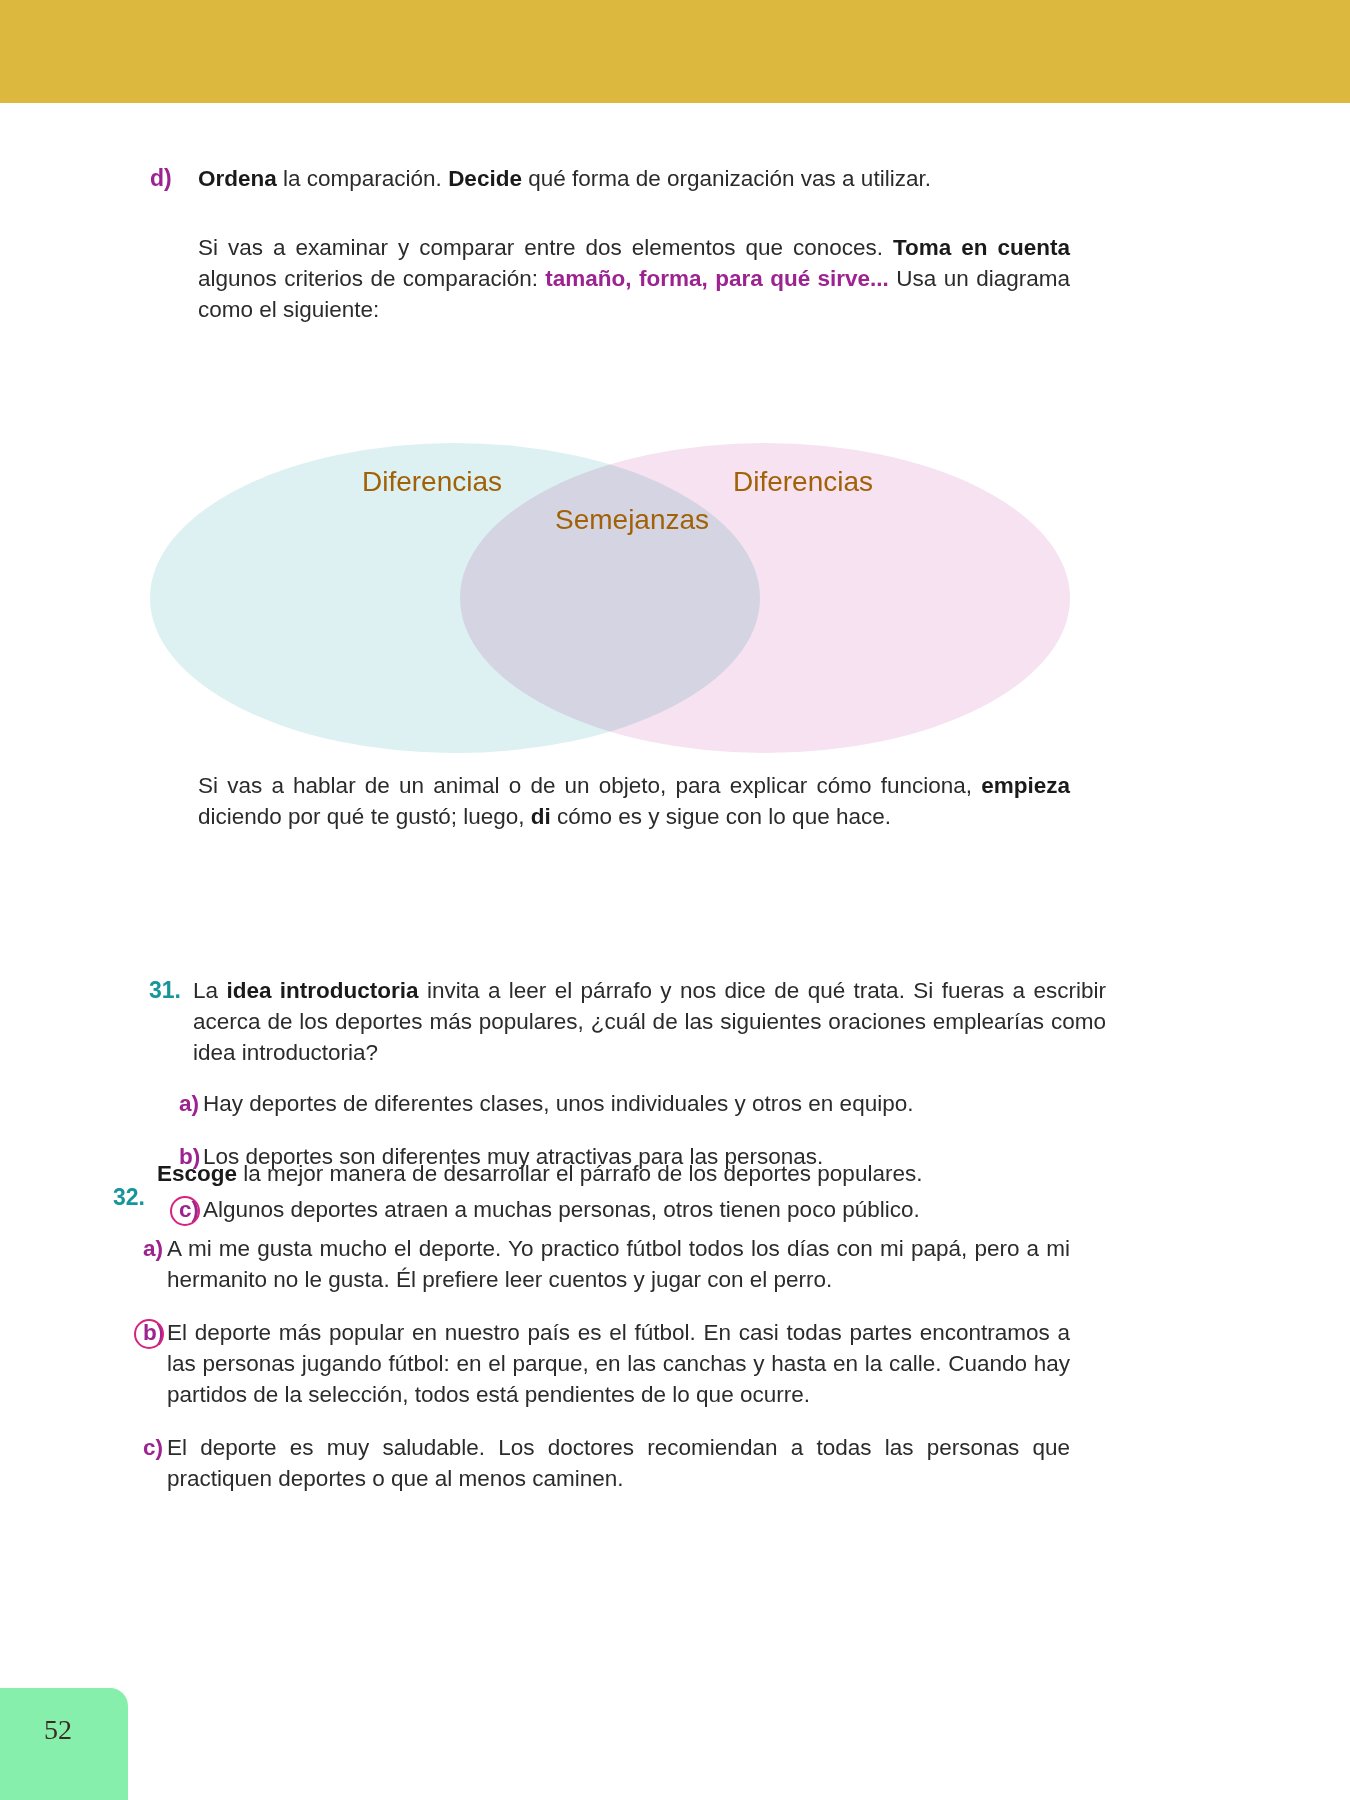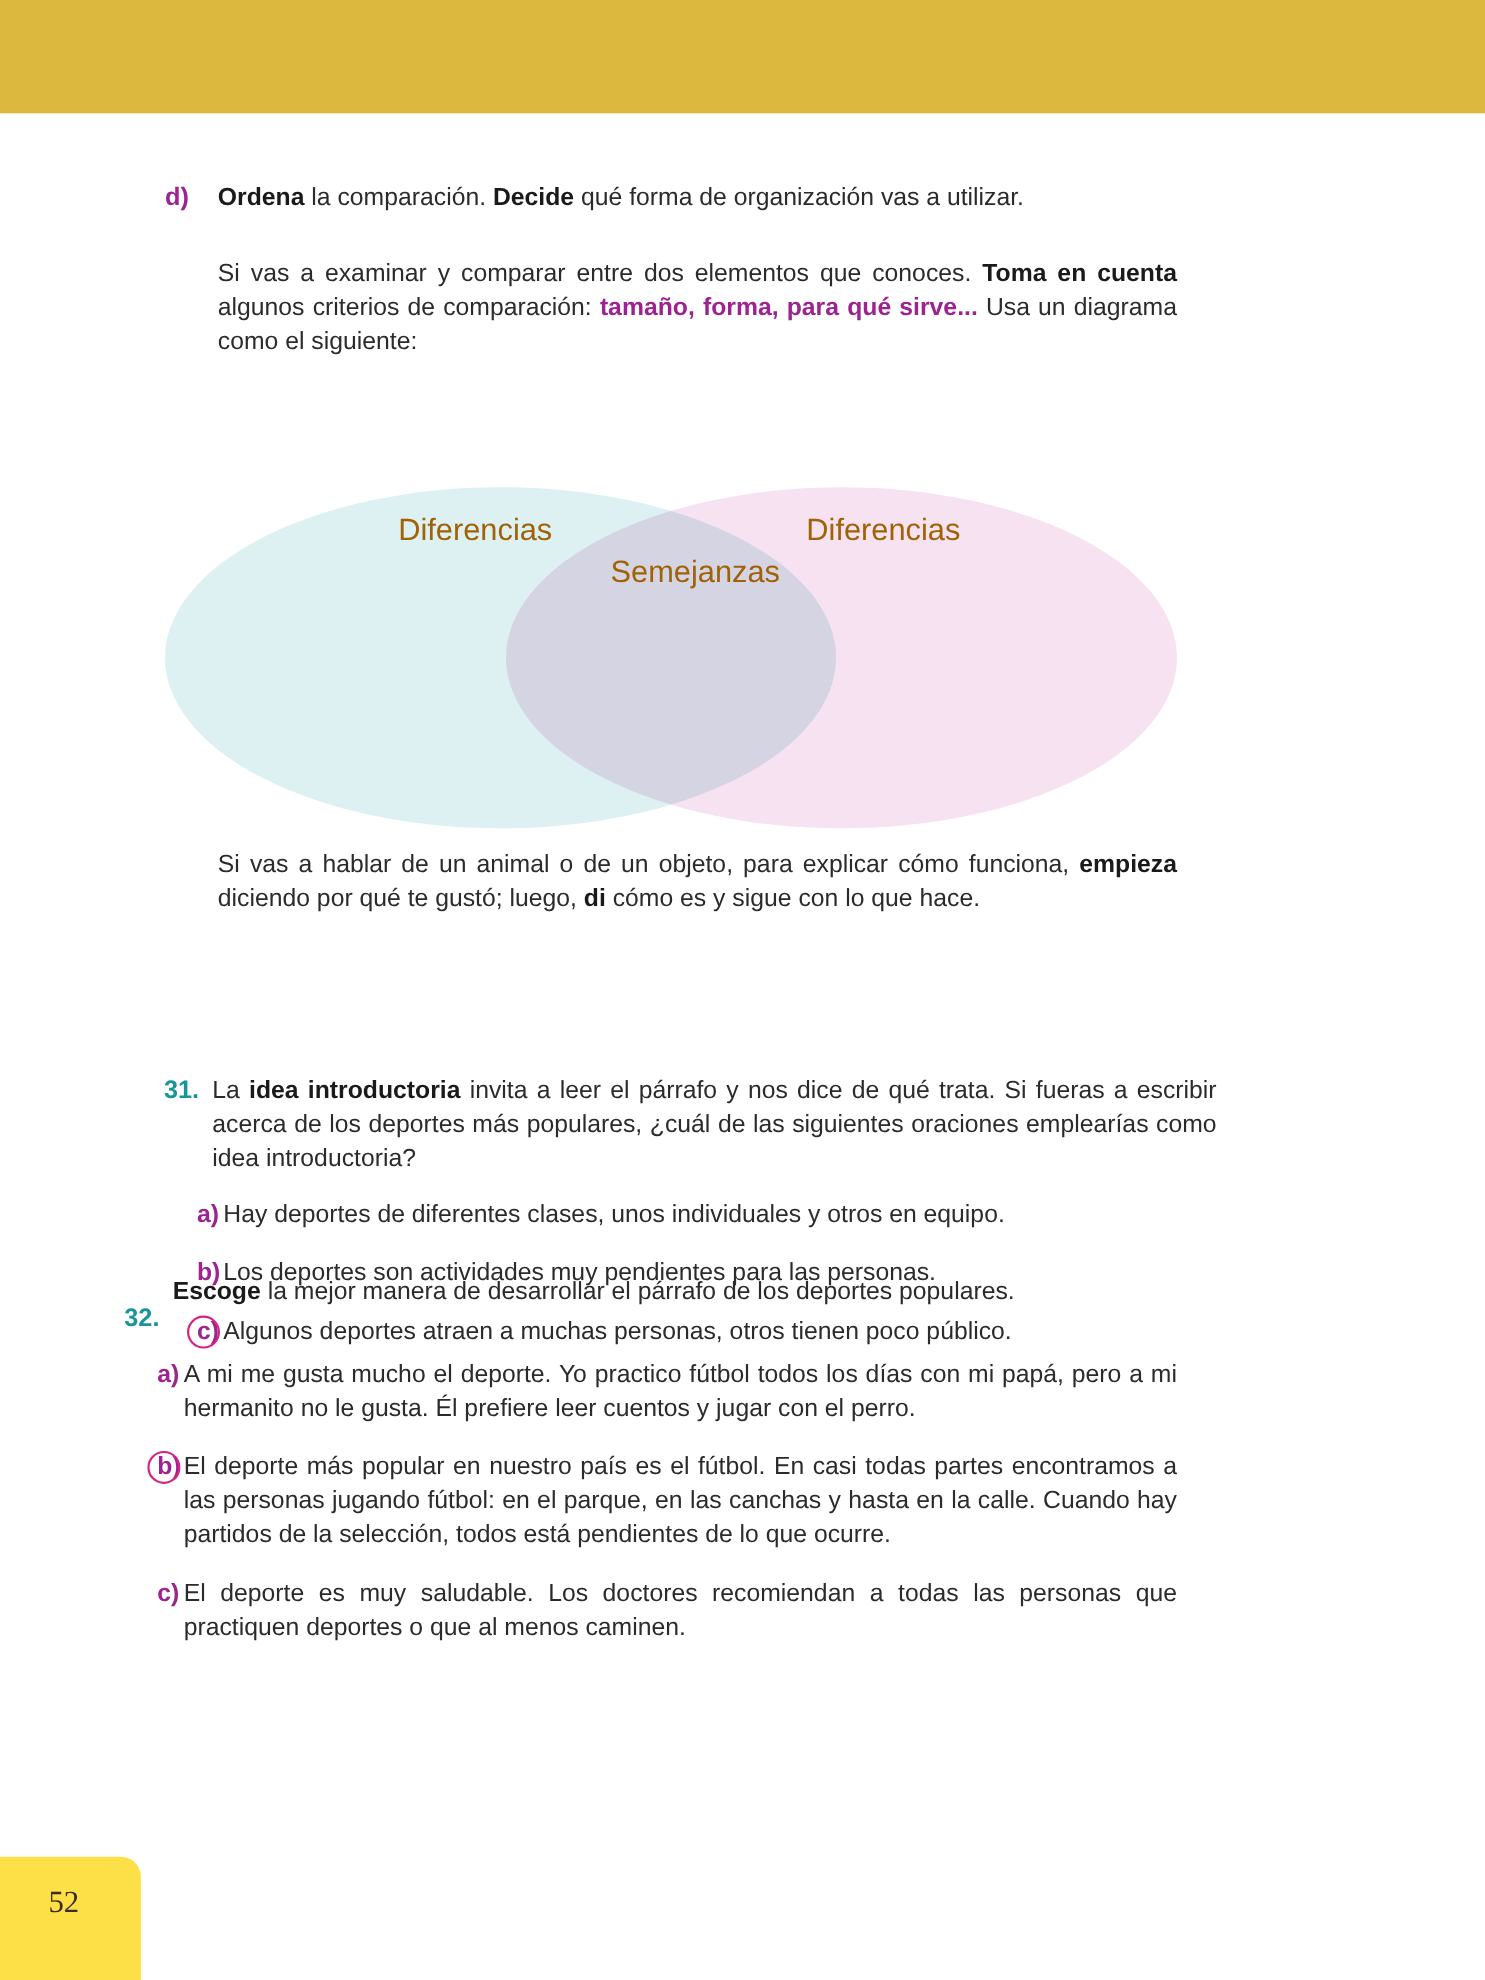--- a/index.html
+++ b/index.html
@@ -200,21 +200,21 @@
   #ex32 .num-teal { width: 44px; margin-top: 24px; }
   #ex32 .q-text { width: 913px; }
 
   
   #page-tab {
     position: absolute;
     left: 0;
     top: 1688px;
     width: 128px;
     height: 112px;
-    background: #fde047;
+    background: #86efac;
     border-top-right-radius: 18px;
   }
   #page-num {
     position: absolute;
     left: 44px;
     top: 26px;
     font-size: 28px;
     color: #3c2a23;
     font-family: "Liberation Serif", serif;
   }
@@ -257,21 +257,21 @@
       <p class="para q-text"><span>La </span><b>idea introductoria</b><span> invita a leer el párrafo y nos dice de qué trata. Si fueras a escribir acerca de los deportes más populares, ¿cuál de las siguientes oraciones emplearías como idea introductoria?</span></p>
     </div>
 
     <div class="options">
       <div class="option-row">
         <span class="opt-marker">a)</span>
         <span class="opt-text left">Hay deportes de diferentes clases, unos individuales y otros en equipo.</span>
       </div>
       <div class="option-row">
         <span class="opt-marker">b)</span>
-        <span class="opt-text left">Los deportes son actividades muy pendientes para las personas.</span>
+        <span class="opt-text left">Los deportes son diferentes muy atractivas para las personas.</span>
       </div>
       <div class="option-row">
         <span class="opt-marker circled">c)</span>
         <span class="opt-text left">Algunos deportes atraen a muchas personas, otros tienen poco público.</span>
       </div>
     </div>
   </div>
 
   <div id="ex32">
     <div class="lettered">

